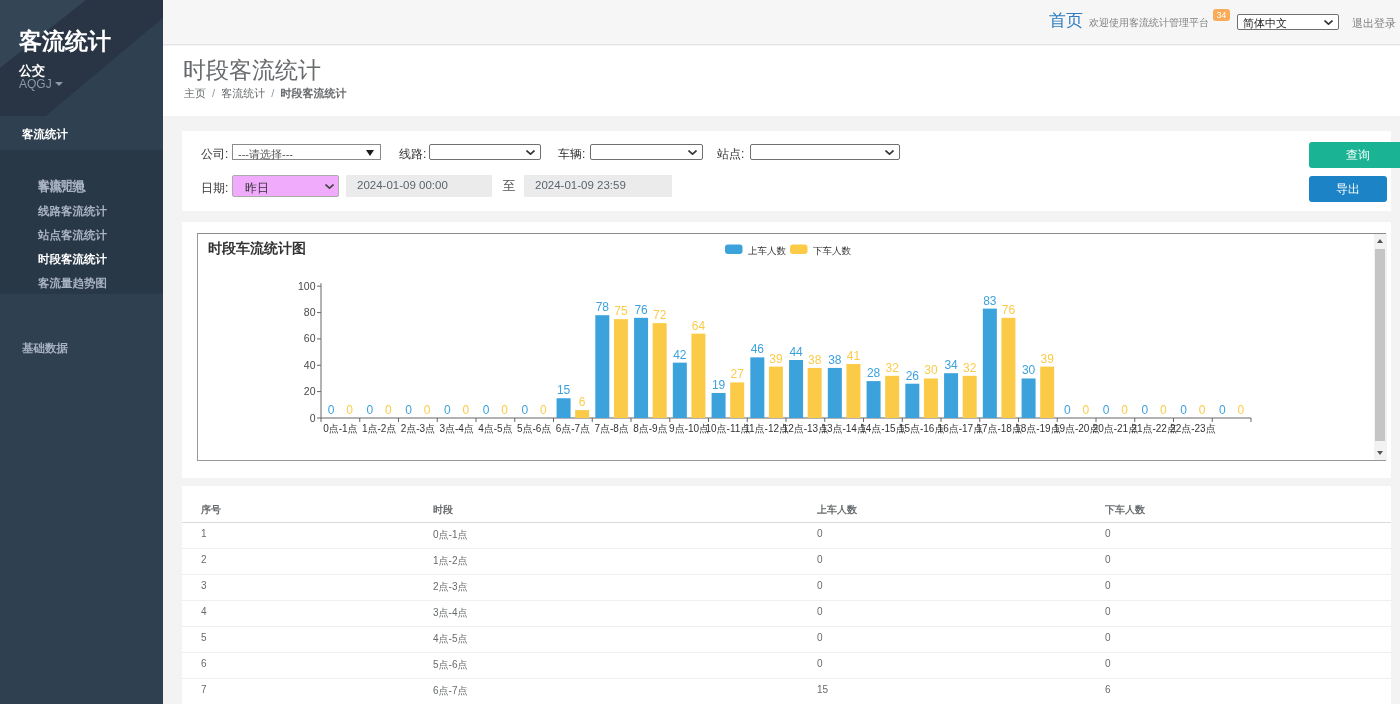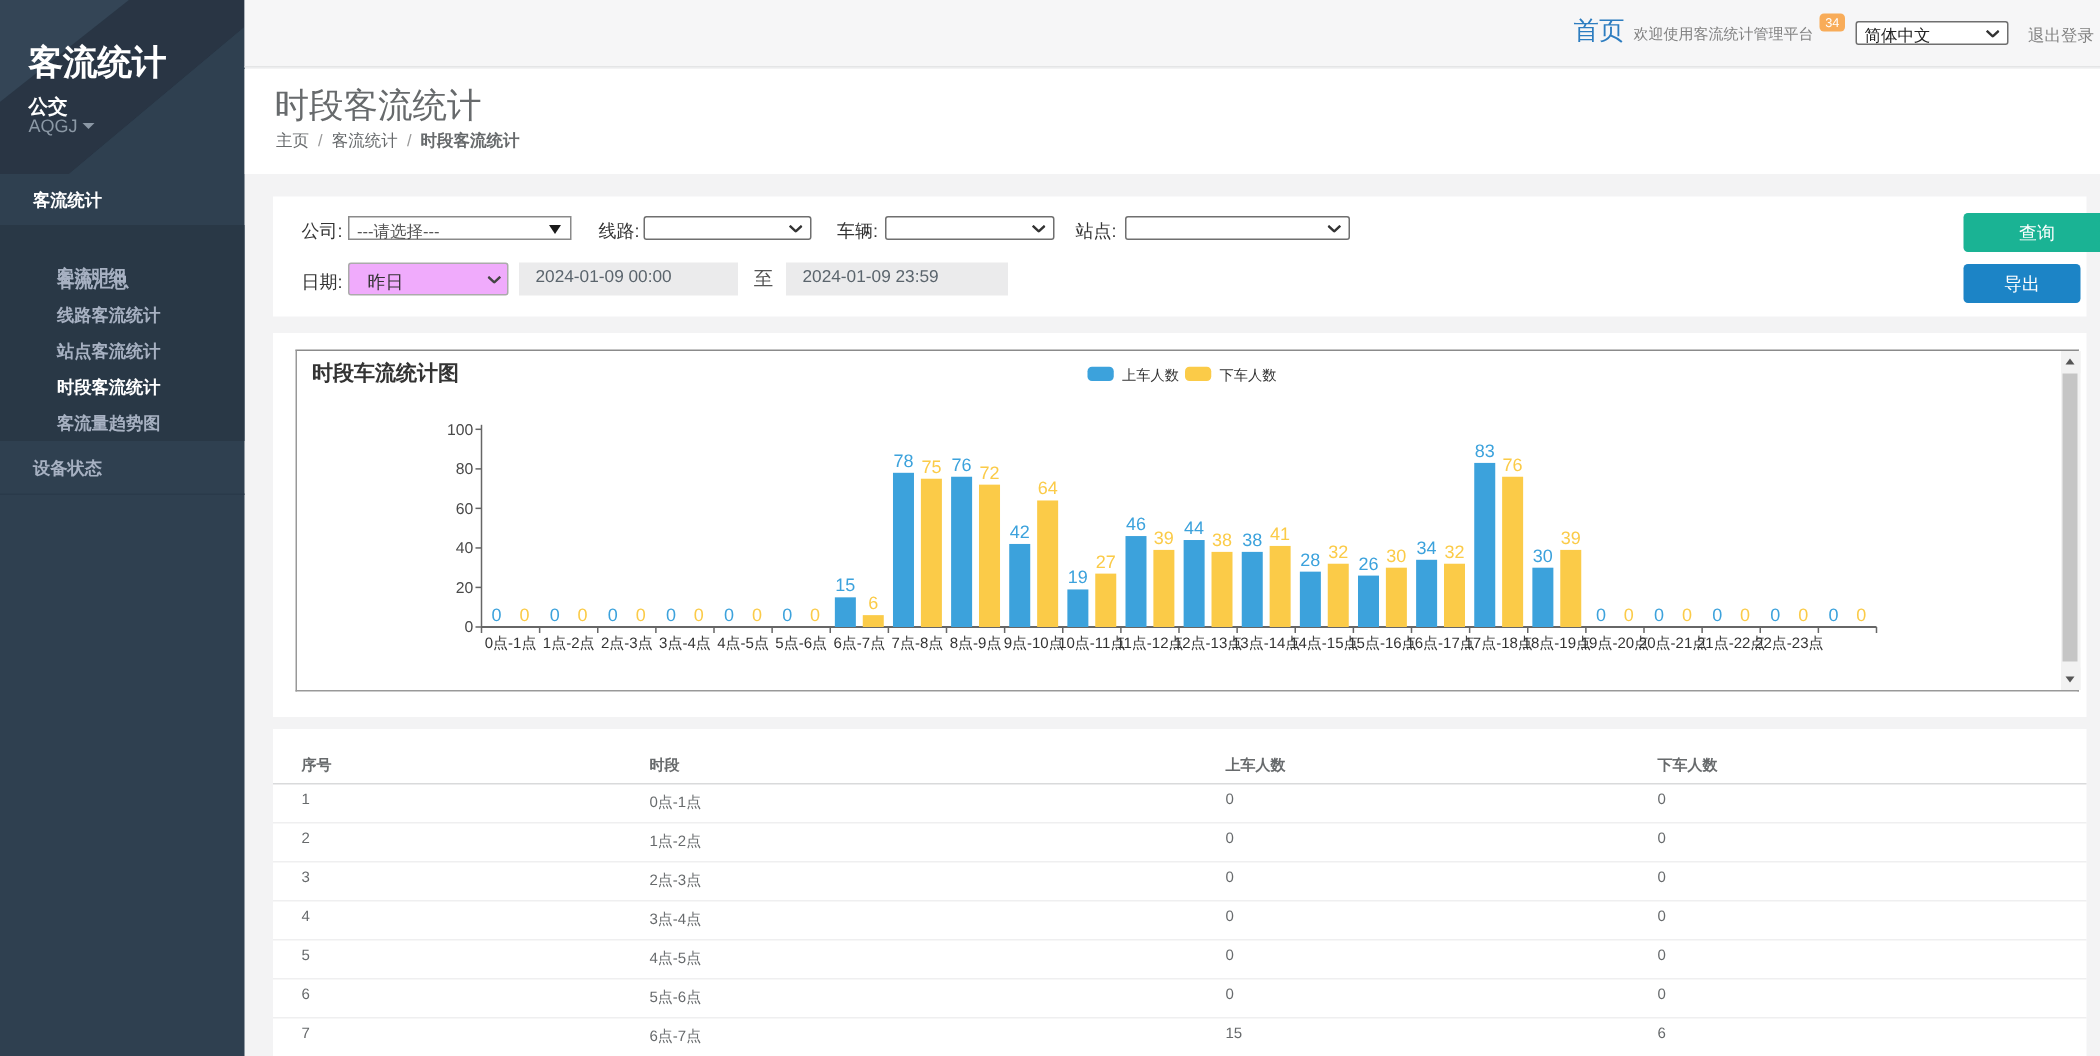--- a/index.html
+++ b/index.html
@@ -27,22 +27,22 @@
   <div class="abs" style="left:0;top:116px;width:163px;height:34px;line-height:34px;">
     <span style="margin-left:22px;font-size:11.5px;font-weight:bold;color:#fff;">客流统计</span>
   </div>
   <div class="abs" style="left:0;top:150px;width:163px;height:144px;background:#293846;"></div>
   <div style="position:absolute;left:38px;top:151px;height:24px;line-height:24px;font-size:11.5px;font-weight:bold;color:#a7b1c2;margin-top:22px;">客流明细</div>
 <div style="position:absolute;left:38px;top:175px;height:24px;line-height:24px;font-size:12px;font-weight:bold;color:#a7b1c2;">客流汇总</div>
 <div style="position:absolute;left:38px;top:199px;height:24px;line-height:24px;font-size:11.5px;font-weight:bold;color:#a7b1c2;">线路客流统计</div>
 <div style="position:absolute;left:38px;top:223px;height:24px;line-height:24px;font-size:11.5px;font-weight:bold;color:#a7b1c2;">站点客流统计</div>
 <div style="position:absolute;left:38px;top:247px;height:24px;line-height:24px;font-size:11.5px;font-weight:bold;color:#ffffff;">时段客流统计</div>
 <div style="position:absolute;left:38px;top:271px;height:24px;line-height:24px;font-size:11.5px;font-weight:bold;color:#a7b1c2;">客流量趋势图</div>
-  <div class="abs" style="left:0;top:294px;width:163px;height:36px;line-height:36px;border-bottom:1px solid #2a3a4a;">
-    <span style="margin-left:22px;font-size:11.5px;font-weight:bold;color:#a7b1c2;">设备状态</span>
+  <div class="abs" style="left:0;top:330px;width:163px;height:34px;line-height:34px;">
+    <span style="margin-left:22px;font-size:11.5px;font-weight:bold;color:#a7b1c2;">基础数据</span>
   </div>
 </div>
 
 <div class="abs" style="left:163px;top:0;width:1237px;height:45px;background:#f6f6f7;border-bottom:1px solid #e4e5e6;"></div>
 <div class="abs" style="left:1049px;top:9px;font-size:17px;color:#2d7dc0;">首页</div>
 <div class="abs" style="left:1089px;top:16px;font-size:10px;color:#828282;">欢迎使用客流统计管理平台</div>
 <div class="abs" style="left:1213px;top:9px;width:17px;height:12px;background:#f8ac59;border-radius:3px;color:#fff;font-size:8.5px;text-align:center;line-height:12px;">34</div>
 <div class="abs" style="left:1237px;top:14px;width:102px;height:16px;background:#fff;border:1.5px solid #6f6f6f;border-radius:2px;">
   <span style="position:absolute;left:5px;top:1px;font-size:11px;color:#222;">简体中文</span>
   <span style="position:absolute;right:5px;top:5px;">

